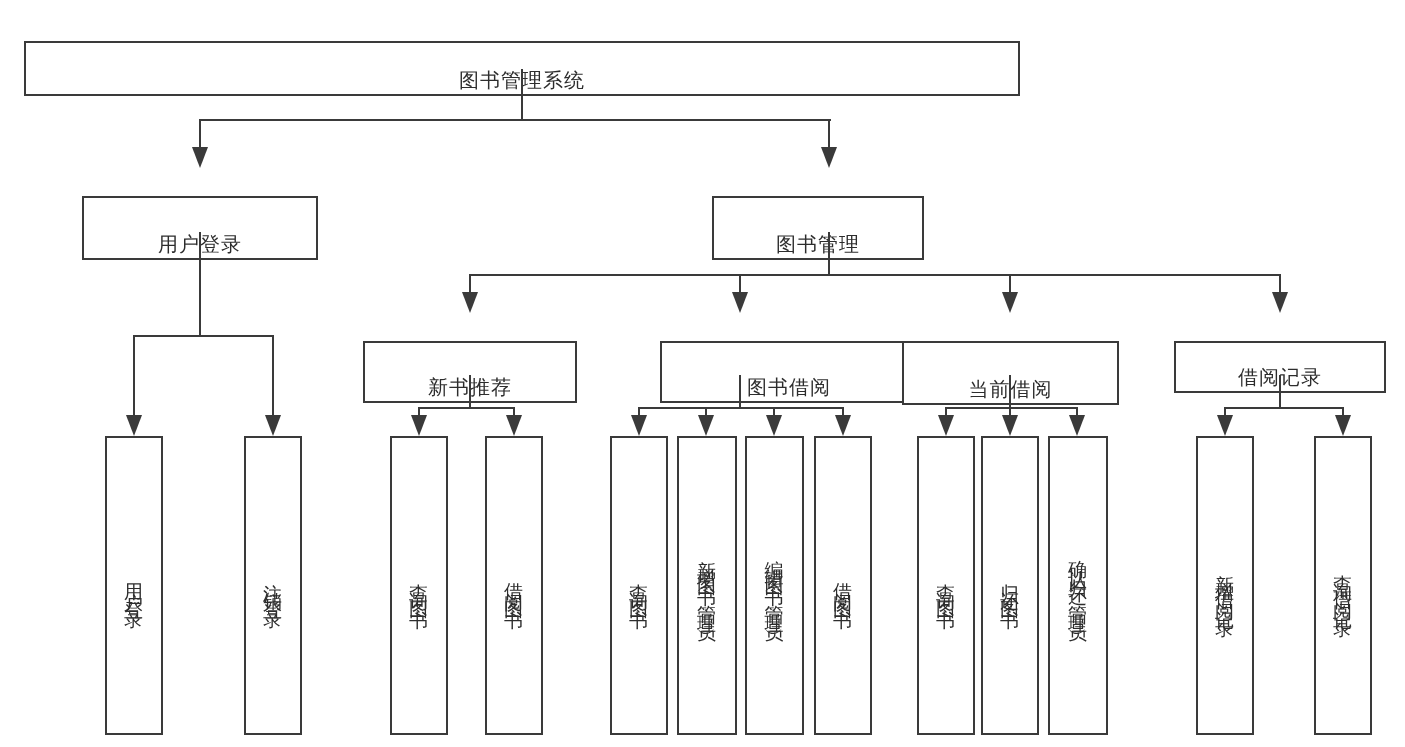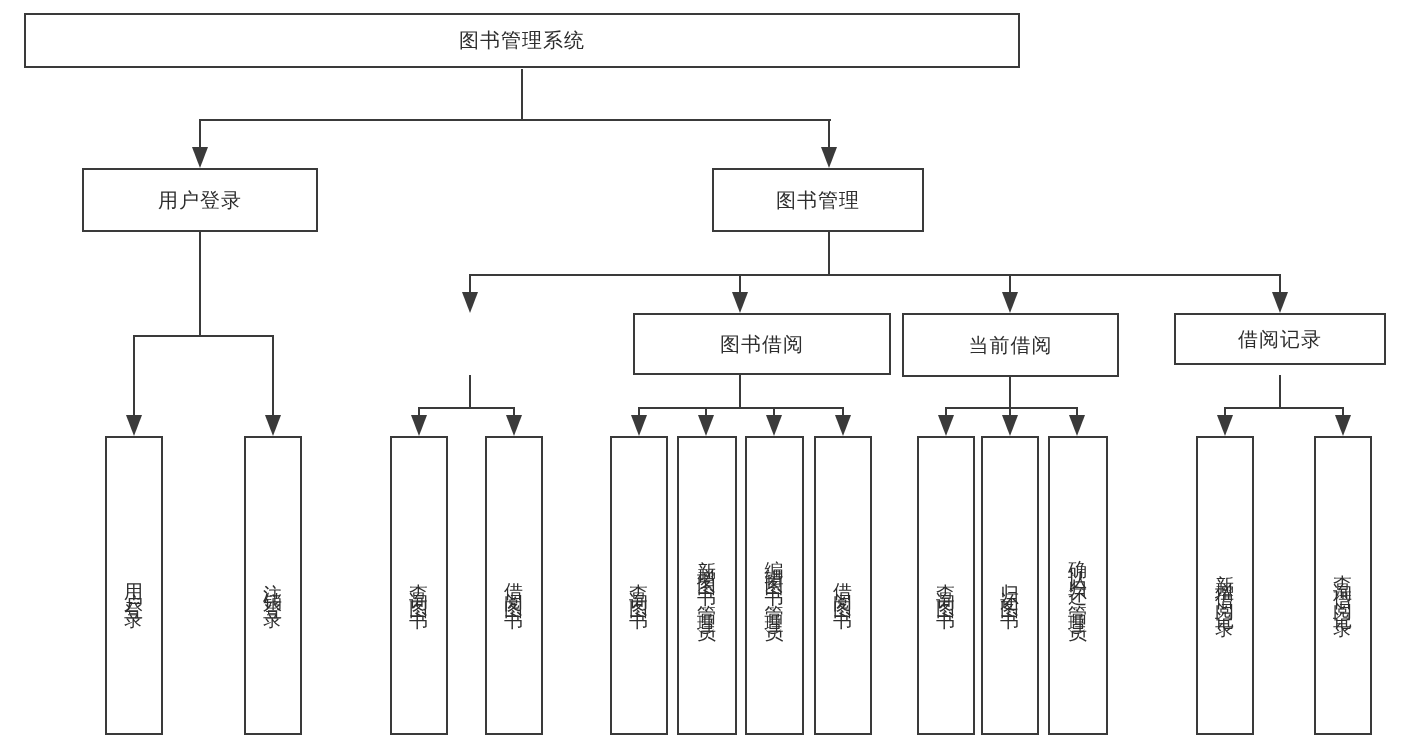--- a/index.html
+++ b/index.html
@@ -15,24 +15,25 @@
     background:var(--background);
     font-family:"Liberation Sans","DejaVu Sans",sans-serif;
     color:var(--text);
     overflow:hidden;
   }
   .hbox{
     position:absolute;
     box-sizing:border-box;
     border:2px solid var(--line);
     background:var(--background);
-    display:flex;align-items:center;justify-content:center;
+    display:flex;align-items:flex-end;justify-content:center;
     font-size:20px;
     letter-spacing:1px;
     white-space:nowrap;
+    margin-top:28px;
   }
   .vbox{
     position:absolute;
     box-sizing:border-box;
     border:2px solid var(--line);
     background:var(--background);
     top:436px;height:299px;
     display:flex;align-items:center;justify-content:center;
     writing-mode:vertical-rl;
     text-orientation:mixed;
@@ -92,21 +93,24 @@
   <div class="hline" style="left:469px;top:274px;width:812px"></div>
   <div class="vline" style="left:469px;top:274px;height:20px"></div>
   <div class="arrow" style="left:462px;top:292px"></div>
   <div class="vline" style="left:739px;top:274px;height:20px"></div>
   <div class="arrow" style="left:732px;top:292px"></div>
   <div class="vline" style="left:1009px;top:274px;height:20px"></div>
   <div class="arrow" style="left:1002px;top:292px"></div>
   <div class="vline" style="left:1279px;top:274px;height:20px"></div>
   <div class="arrow" style="left:1272px;top:292px"></div>
 
-  <div class="hbox" style="left:633px;top:313px;width:258px;height:62px">
+  <div class="hbox" style="left:363px;top:313px;width:214px;height:62px">
+    <span>新书推荐</span>
+  </div>
+  <div class="hbox" style="left:660px;top:313px;width:258px;height:62px">
     <span>图书借阅</span>
   </div>
   <div class="hbox" style="left:902px;top:313px;width:217px;height:64px">
     <span>当前借阅</span>
   </div>
   <div class="hbox" style="left:1174px;top:313px;width:212px;height:52px">
     <span>借阅记录</span>
   </div>
 
   <div class="vline" style="left:469px;top:375px;height:34px"></div>

